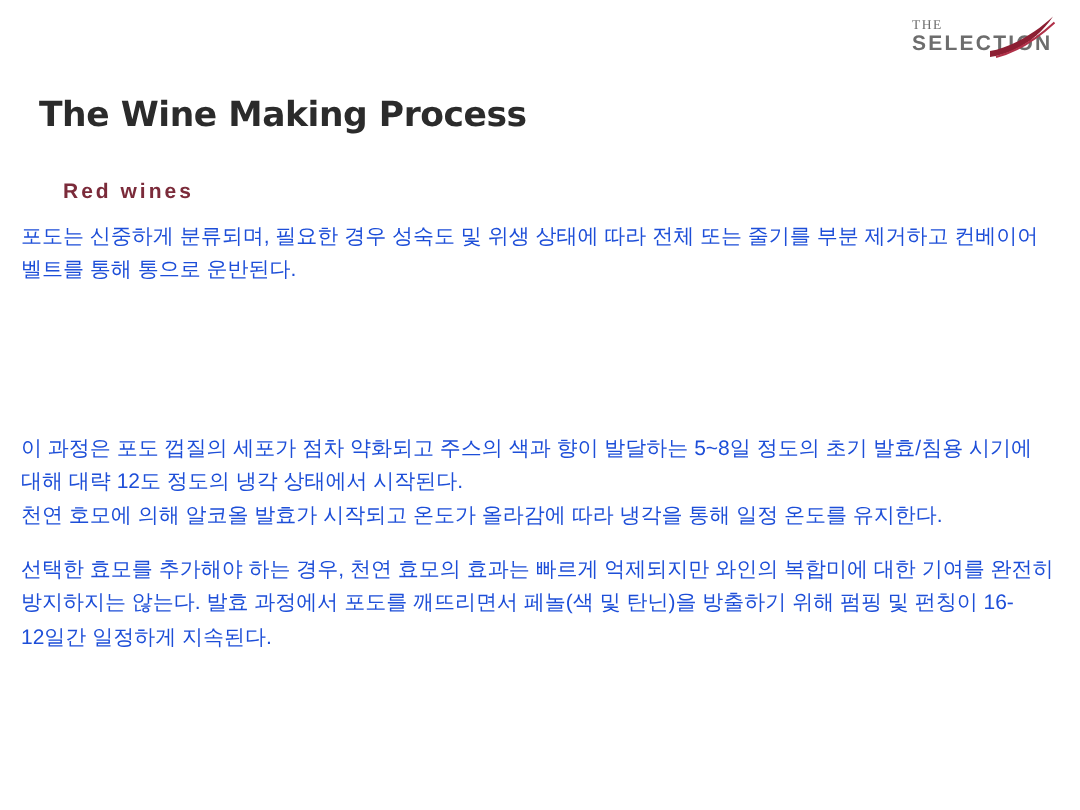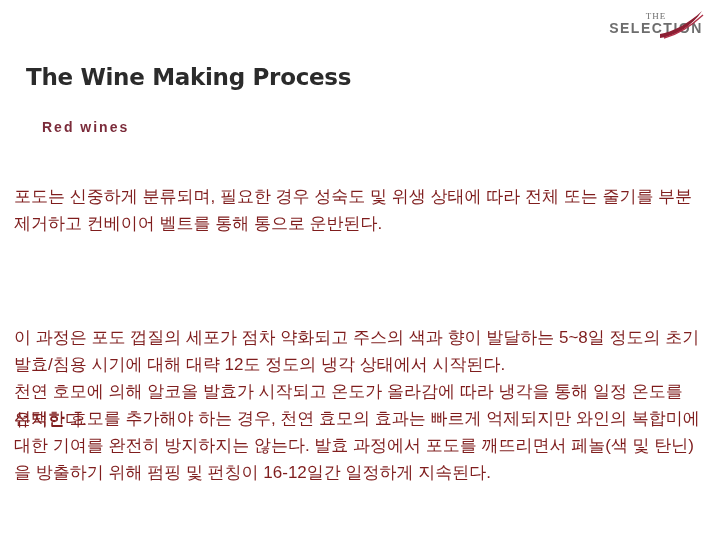--- a/index.html
+++ b/index.html
@@ -31,21 +31,21 @@
     color: #2b2b2b;
     white-space: nowrap;
     margin-top: 48px;
   }
   .logo {
     position: absolute;
     right: 16px;
     top: 12px;
     width: 96px;
     height: 42px;
-    text-align: center;
+    text-align: left;
     line-height: 1.05;
   }
   .logo-the {
     font-family: "Liberation Serif", serif;
     font-size: 9px;
     letter-spacing: 1px;
     color: #6d6d6d;
     display: block;
   }
   .logo-sel {
@@ -81,25 +81,24 @@
     font-weight: bold;
     letter-spacing: 2px;
     color: #7b2b3a;
     font-family: "Liberation Sans", sans-serif;
     padding-left: 12px;
   }
   .body-block {
     position: absolute;
     left: 14px;
     width: 692px;
-    font-size: 17px;
+    font-size: 14px;
     line-height: 1.6;
-    color: #7f1d1d;
+    color: #1d4ed8;
     word-break: keep-all;
-    margin-top: 37px;
   }
   .p1 { top: 146px; }
   .p2 { top: 195px; }
   .p3 { top: 245px; }
   .p4 { top: 287px; }
   .p5 { top: 368px; }
   .p6 { top: 452px; }
   .body-block p {
     margin: 0;
   }

